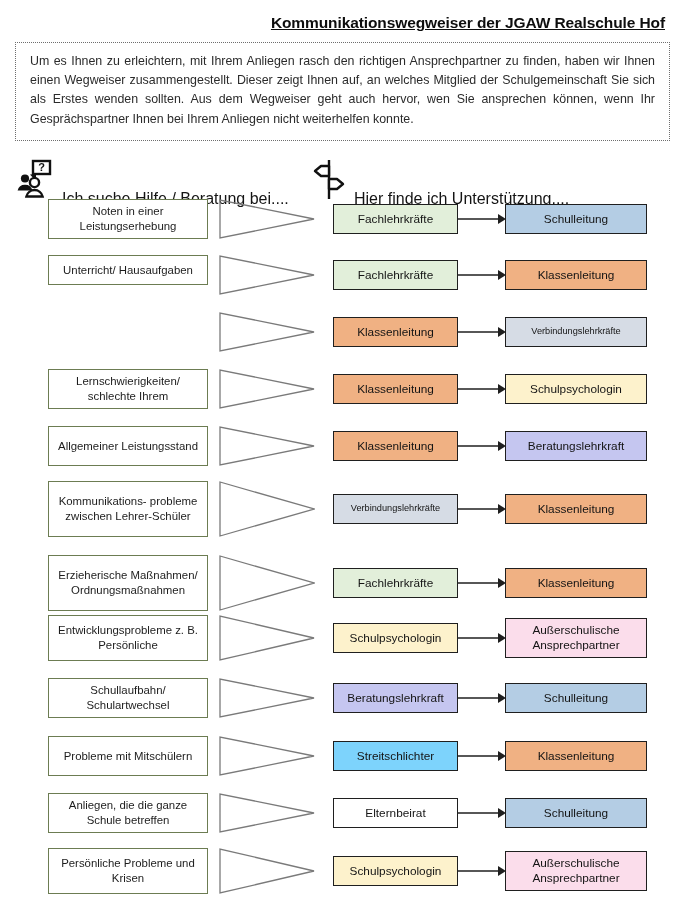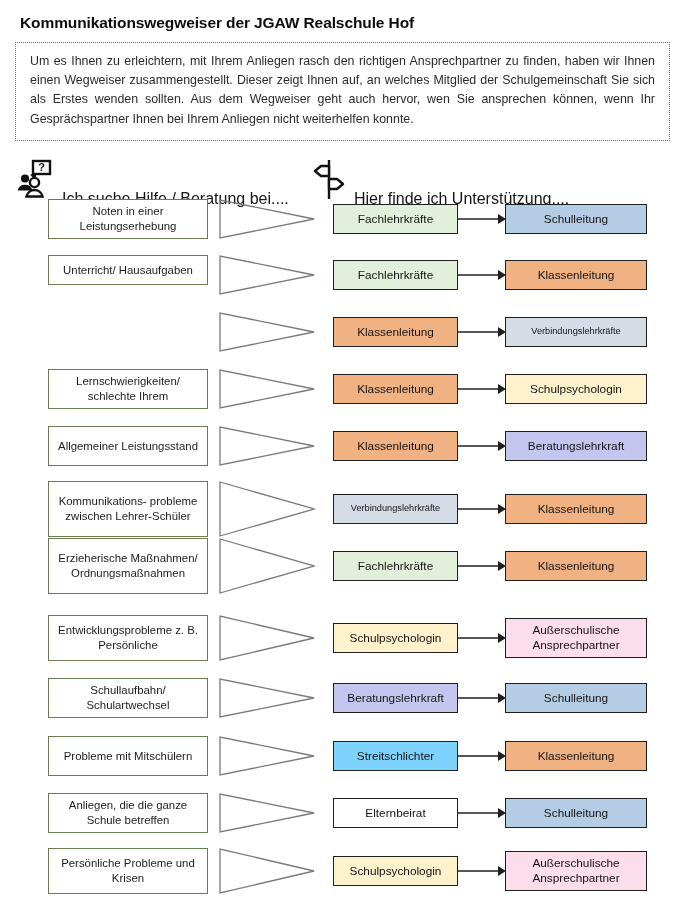--- a/index.html
+++ b/index.html
@@ -12,27 +12,28 @@
     width: 685px;
     height: 924px;
     font-family: "Liberation Sans", sans-serif;
     color: #1a1a1a;
     overflow: hidden;
     position: relative;
   }
 
   
   .page-title {
-    text-align: left;
+    text-align: right;
     font-size: 15.5px;
     font-weight: bold;
     letter-spacing: -0.1px;
     color: #0d0d0d;
     margin: 14px 0 0 0;
     padding: 0 20px;
+    text-decoration: underline;
   }
 
   
   .intro-box {
     margin: 10px 15px 0 15px;
     border: 1px dotted #6e6e6e;
     padding: 9px 14px 11px 14px;
     box-sizing: border-box;
   }
   .intro-text {
@@ -233,21 +234,21 @@
       <div class="funnel" style="top: 0px; height: 56px;"><svg width="96" height="56" viewBox="0 0 96 56" aria-hidden="true">
           <polygon points="1,1 1,55 95,28" fill="none" stroke="#7A7A7A" stroke-width="1.3"></polygon>
         </svg></div>
       <div class="chip mid small" style="background: rgb(214, 220, 229); border-color: rgb(31, 31, 31); top: 13px; height: 30px;">Verbindungslehrkräfte</div>
       <div class="chip right" style="background: rgb(240, 177, 131); border-color: rgb(31, 31, 31); top: 13px; height: 30px;">Klassenleitung</div>
       <div class="connector" style="top: 0px; height: 56px;"><svg width="48" height="56" viewBox="0 0 48 56" aria-hidden="true">
           <line x1="0" y1="28" x2="40" y2="28" stroke="#1F1F1F" stroke-width="1.3"></line>
           <polygon points="40,23 48,28 40,33" fill="#1F1F1F"></polygon>
         </svg></div>
     </div>
-    <div class="row" style="position: absolute; left: 0px; top: 339px; width: 685px; height: 56px;">
+    <div class="row" style="position: absolute; left: 0px; top: 356px; width: 685px; height: 56px;">
       <div class="topic-box" style="top: 0px; height: 56px;">Erzieherische Maßnahmen/ Ordnungsmaßnahmen</div>
       <div class="funnel" style="top: 0px; height: 56px;"><svg width="96" height="56" viewBox="0 0 96 56" aria-hidden="true">
           <polygon points="1,1 1,55 95,28" fill="none" stroke="#7A7A7A" stroke-width="1.3"></polygon>
         </svg></div>
       <div class="chip mid" style="background: rgb(226, 239, 218); border-color: rgb(31, 31, 31); top: 13px; height: 30px;">Fachlehrkräfte</div>
       <div class="chip right" style="background: rgb(240, 177, 131); border-color: rgb(31, 31, 31); top: 13px; height: 30px;">Klassenleitung</div>
       <div class="connector" style="top: 0px; height: 56px;"><svg width="48" height="56" viewBox="0 0 48 56" aria-hidden="true">
           <line x1="0" y1="28" x2="40" y2="28" stroke="#1F1F1F" stroke-width="1.3"></line>
           <polygon points="40,23 48,28 40,33" fill="#1F1F1F"></polygon>
         </svg></div>

